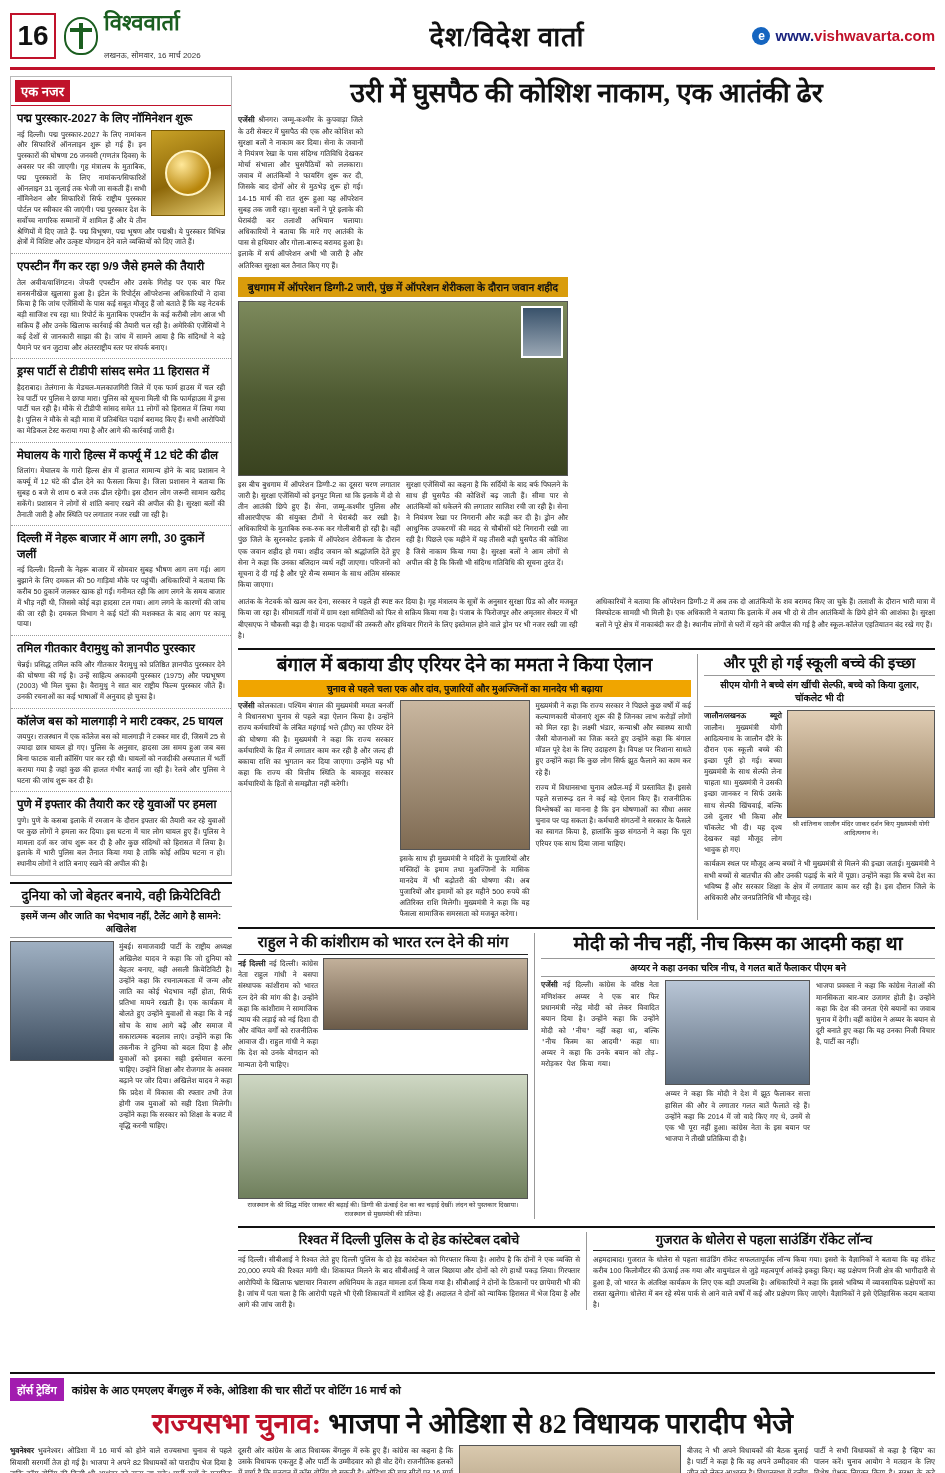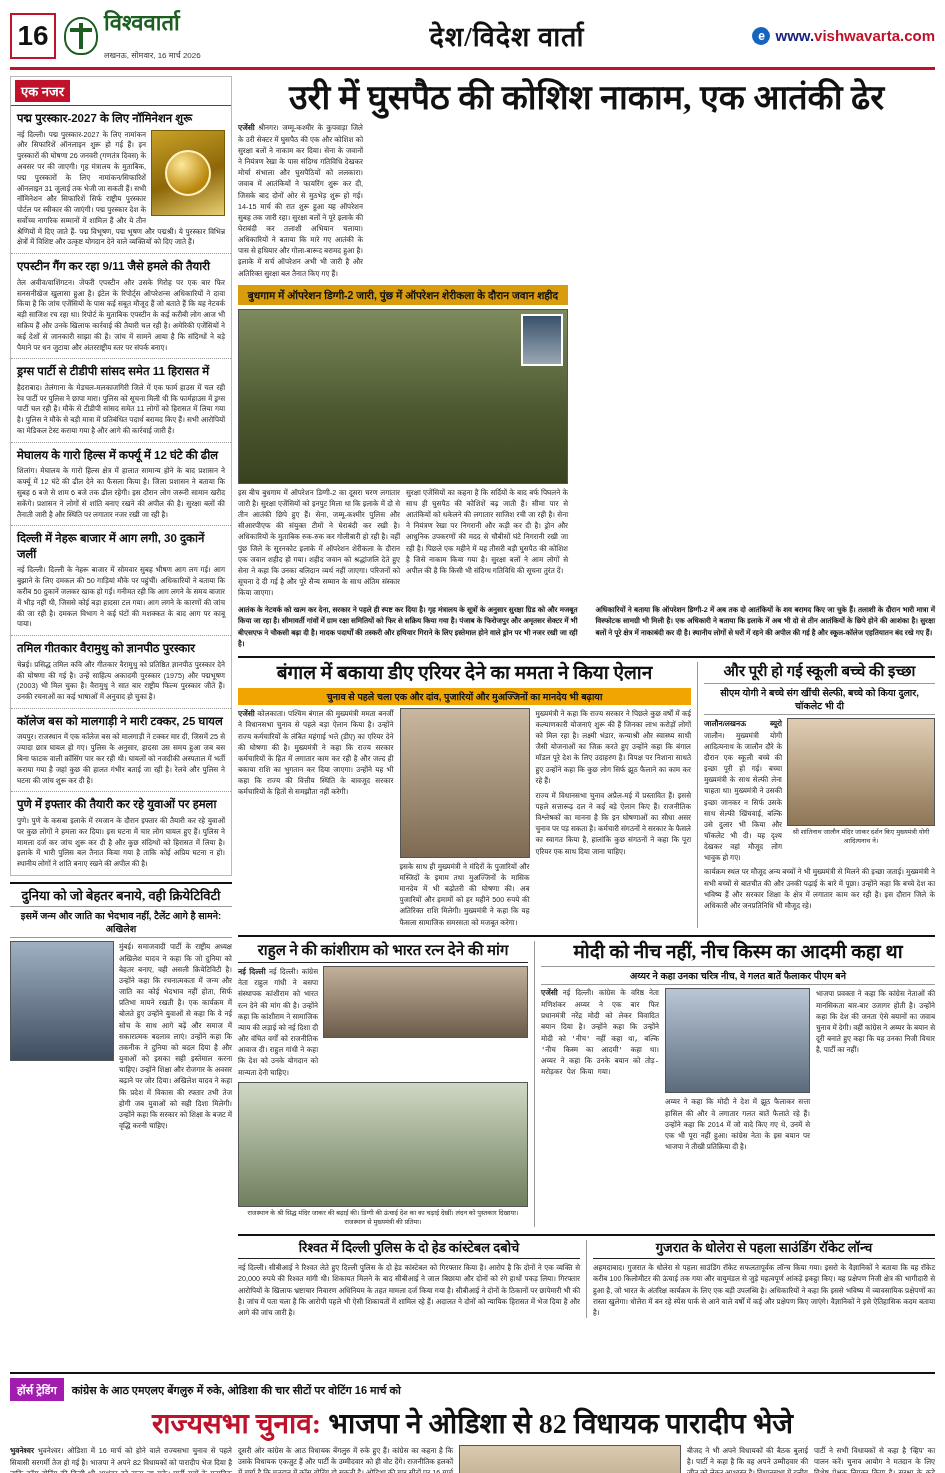--- a/index.html
+++ b/index.html
@@ -44,21 +44,21 @@
   .brief{padding:5px 6px;border-bottom:1px dotted #999;}
   .brief-title{font-size:11.5px;font-weight:bold;line-height:1.35;margin-bottom:3px;}
   .brief-body{font-size:7.2px;line-height:1.5;text-align:justify;color:#222;}
   .brief-figure{float:right;width:74px;height:86px;margin:0 0 3px 5px;
     background:linear-gradient(160deg,#c9a227,#8d6708 55%,#e8cf74);
     border:1px solid #7a5a05;display:flex;align-items:center;justify-content:center;}
   .medal{width:46px;height:46px;border-radius:50%;background:radial-gradient(circle at 35% 30%,#ffe89a,#b8860b 70%);
     border:2px solid #fff3c4;}
 
   
-  .lead-headline{font-size:34px;font-weight:bold;font-family:"Liberation Serif",serif;text-align:center;
+  .lead-headline{font-size:27px;font-weight:bold;font-family:"Liberation Serif",serif;text-align:center;
     line-height:1.15;margin:2px 0 5px;}
   .kicker{background:#d99c0c;color:#111;font-size:10.5px;font-weight:bold;text-align:center;padding:3px 4px;margin-bottom:4px;}
   .col{font-size:7.2px;line-height:1.55;text-align:justify;color:#1a1a1a;}
   .agency{font-weight:bold;font-size:7.5px;}
   .photo{background:#6b7a4a;position:relative;overflow:hidden;border:1px solid #555;}
   .photo.soldier{background:linear-gradient(180deg,#7d8a5c 0%,#4e5a32 55%,#39421f 100%);}
   .photo .inset{position:absolute;right:4px;top:4px;width:42px;height:52px;border:2px solid #fff;
     background:linear-gradient(180deg,#39526b,#9aa7b4);}
   .cap{font-size:6.5px;text-align:center;padding:1px 2px;color:#333;}
 
@@ -115,21 +115,21 @@
 
         <div class="brief">
           <div class="brief-title">पद्म पुरस्कार-2027 के लिए नॉमिनेशन शुरू</div>
           <div class="brief-figure">
               <div class="medal"></div>
             </div>
           <div class="brief-body">नई दिल्ली। पद्म पुरस्कार-2027 के लिए नामांकन और सिफारिशें ऑनलाइन शुरू हो गई हैं। इन पुरस्कारों की घोषणा 26 जनवरी (गणतंत्र दिवस) के अवसर पर की जाएगी। गृह मंत्रालय के मुताबिक, पद्म पुरस्कारों के लिए नामांकन/सिफारिशें ऑनलाइन 31 जुलाई तक भेजी जा सकती हैं। सभी नॉमिनेशन और सिफारिशें सिर्फ राष्ट्रीय पुरस्कार पोर्टल पर स्वीकार की जाएंगी। पद्म पुरस्कार देश के सर्वोच्च नागरिक सम्मानों में शामिल हैं और ये तीन श्रेणियों में दिए जाते हैं- पद्म विभूषण, पद्म भूषण और पद्मश्री। ये पुरस्कार विभिन्न क्षेत्रों में विशिष्ट और उत्कृष्ट योगदान देने वाले व्यक्तियों को दिए जाते हैं।</div>
         </div>
 
         <div class="brief">
-          <div class="brief-title">एपस्टीन गैंग कर रहा 9/11 जैसे हमले की तैयारी</div>
+          <div class="brief-title">एपस्टीन गैंग कर रहा 9/9 जैसे हमले की तैयारी</div>
           <div class="brief-body">तेल अवीव/वाशिंगटन। जेफरी एपस्टीन और उसके गिरोह पर एक बार फिर सनसनीखेज खुलासा हुआ है। इंटेल के रिपोर्ट्स ऑपरेशन्स अधिकारियों ने दावा किया है कि जांच एजेंसियों के पास कई सबूत मौजूद हैं जो बताते हैं कि यह नेटवर्क बड़ी साजिश रच रहा था। रिपोर्ट के मुताबिक एपस्टीन के कई करीबी लोग आज भी सक्रिय हैं और उनके खिलाफ कार्रवाई की तैयारी चल रही है। अमेरिकी एजेंसियों ने कई देशों से जानकारी साझा की है। जांच में सामने आया है कि संदिग्धों ने बड़े पैमाने पर धन जुटाया और अंतरराष्ट्रीय स्तर पर संपर्क बनाए।</div>
         </div>
 
         <div class="brief">
           <div class="brief-title">ड्रग्स पार्टी से टीडीपी सांसद समेत 11 हिरासत में</div>
           <div class="brief-body">हैदराबाद। तेलंगाना के मेडचल-मलकाजगिरी जिले में एक फार्म हाउस में चल रही रेव पार्टी पर पुलिस ने छापा मारा। पुलिस को सूचना मिली थी कि फार्महाउस में ड्रग्स पार्टी चल रही है। मौके से टीडीपी सांसद समेत 11 लोगों को हिरासत में लिया गया है। पुलिस ने मौके से बड़ी मात्रा में प्रतिबंधित पदार्थ बरामद किए हैं। सभी आरोपियों का मेडिकल टेस्ट कराया गया है और आगे की कार्रवाई जारी है।</div>
         </div>
 
         <div class="brief">
           <div class="brief-title">मेघालय के गारो हिल्स में कर्फ्यू में 12 घंटे की ढील</div>
@@ -180,21 +180,21 @@
           <div style="width:330px;">
             <div class="kicker">बुधगाम में ऑपरेशन डिग्गी-2 जारी, पुंछ में ऑपरेशन शेरीकला के दौरान जवान शहीद</div>
             <div class="photo soldier" style="height:175px;">
               <div class="inset"></div>
             </div>
             <div style="display:flex;gap:6px;margin-top:3px;">
               <div class="col" style="flex:1;">इस बीच बुधगाम में ऑपरेशन डिग्गी-2 का दूसरा चरण लगातार जारी है। सुरक्षा एजेंसियों को इनपुट मिला था कि इलाके में दो से तीन आतंकी छिपे हुए हैं। सेना, जम्मू-कश्मीर पुलिस और सीआरपीएफ की संयुक्त टीमों ने घेराबंदी कर रखी है। अधिकारियों के मुताबिक रुक-रुक कर गोलीबारी हो रही है। वहीं पुंछ जिले के सुरनकोट इलाके में ऑपरेशन शेरीकला के दौरान एक जवान शहीद हो गया। शहीद जवान को श्रद्धांजलि देते हुए सेना ने कहा कि उनका बलिदान व्यर्थ नहीं जाएगा। परिजनों को सूचना दे दी गई है और पूरे सैन्य सम्मान के साथ अंतिम संस्कार किया जाएगा।</div>
               <div class="col" style="flex:1;">सुरक्षा एजेंसियों का कहना है कि सर्दियों के बाद बर्फ पिघलने के साथ ही घुसपैठ की कोशिशें बढ़ जाती हैं। सीमा पार से आतंकियों को धकेलने की लगातार साजिश रची जा रही है। सेना ने नियंत्रण रेखा पर निगरानी और कड़ी कर दी है। ड्रोन और आधुनिक उपकरणों की मदद से चौबीसों घंटे निगरानी रखी जा रही है। पिछले एक महीने में यह तीसरी बड़ी घुसपैठ की कोशिश है जिसे नाकाम किया गया है। सुरक्षा बलों ने आम लोगों से अपील की है कि किसी भी संदिग्ध गतिविधि की सूचना तुरंत दें।</div>
             </div>
           </div>
-          <div style="flex:1;display:flex;gap:18px;font-weight:bold;">
+          <div style="flex:1;display:flex;gap:18px;">
             <div class="col" style="flex:1;">आतंक के नेटवर्क को खत्म कर देना, सरकार ने पहले ही स्पष्ट कर दिया है। गृह मंत्रालय के सूत्रों के अनुसार सुरक्षा ग्रिड को और मजबूत किया जा रहा है। सीमावर्ती गांवों में ग्राम रक्षा समितियों को फिर से सक्रिय किया गया है। पंजाब के फिरोजपुर और अमृतसर सेक्टर में भी बीएसएफ ने चौकसी बढ़ा दी है। मादक पदार्थों की तस्करी और हथियार गिराने के लिए इस्तेमाल होने वाले ड्रोन पर भी नजर रखी जा रही है।</div>
             <div class="col" style="flex:1;">अधिकारियों ने बताया कि ऑपरेशन डिग्गी-2 में अब तक दो आतंकियों के शव बरामद किए जा चुके हैं। तलाशी के दौरान भारी मात्रा में विस्फोटक सामग्री भी मिली है। एक अधिकारी ने बताया कि इलाके में अब भी दो से तीन आतंकियों के छिपे होने की आशंका है। सुरक्षा बलों ने पूरे क्षेत्र में नाकाबंदी कर दी है। स्थानीय लोगों से घरों में रहने की अपील की गई है और स्कूल-कॉलेज एहतियातन बंद रखे गए हैं।</div>
           </div>
         </div>
       </div>
 
       <div style="display:flex;gap:6px;" class="sec">
 
         <div style="flex:1;">
           <div class="sec-head">बंगाल में बकाया डीए एरियर देने का ममता ने किया ऐलान</div>

